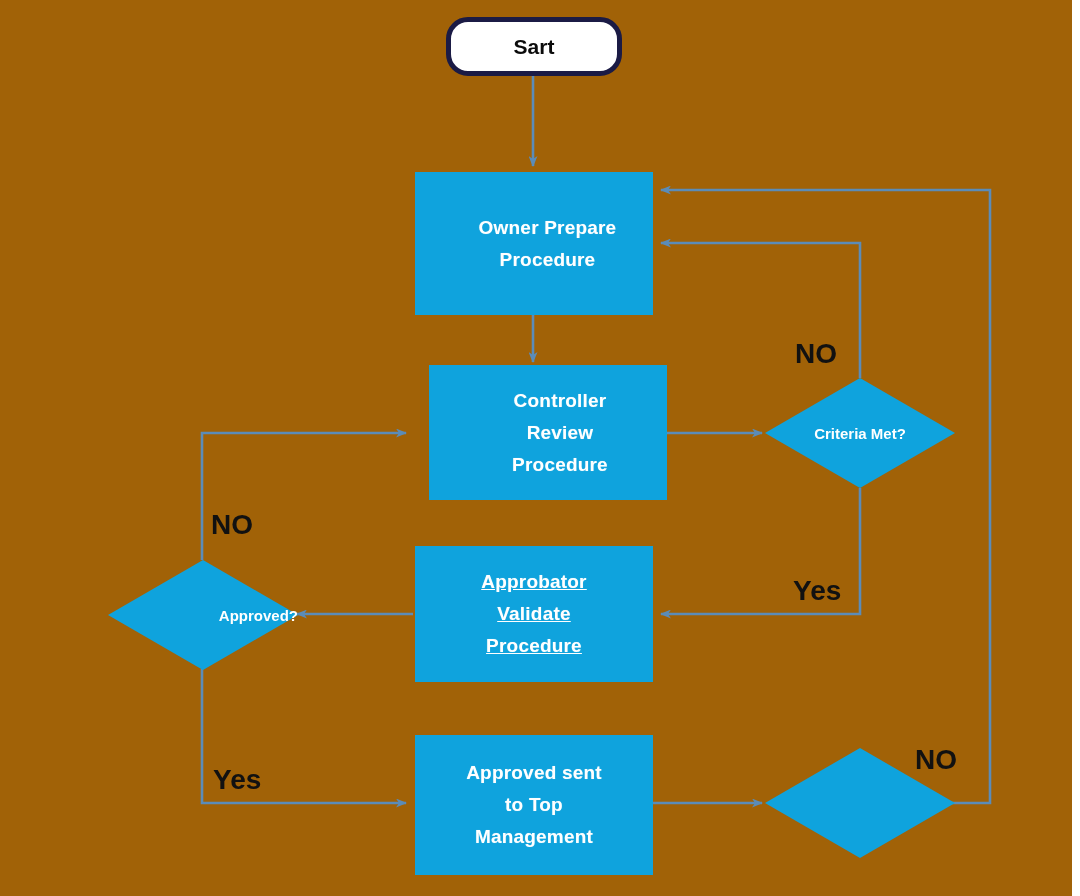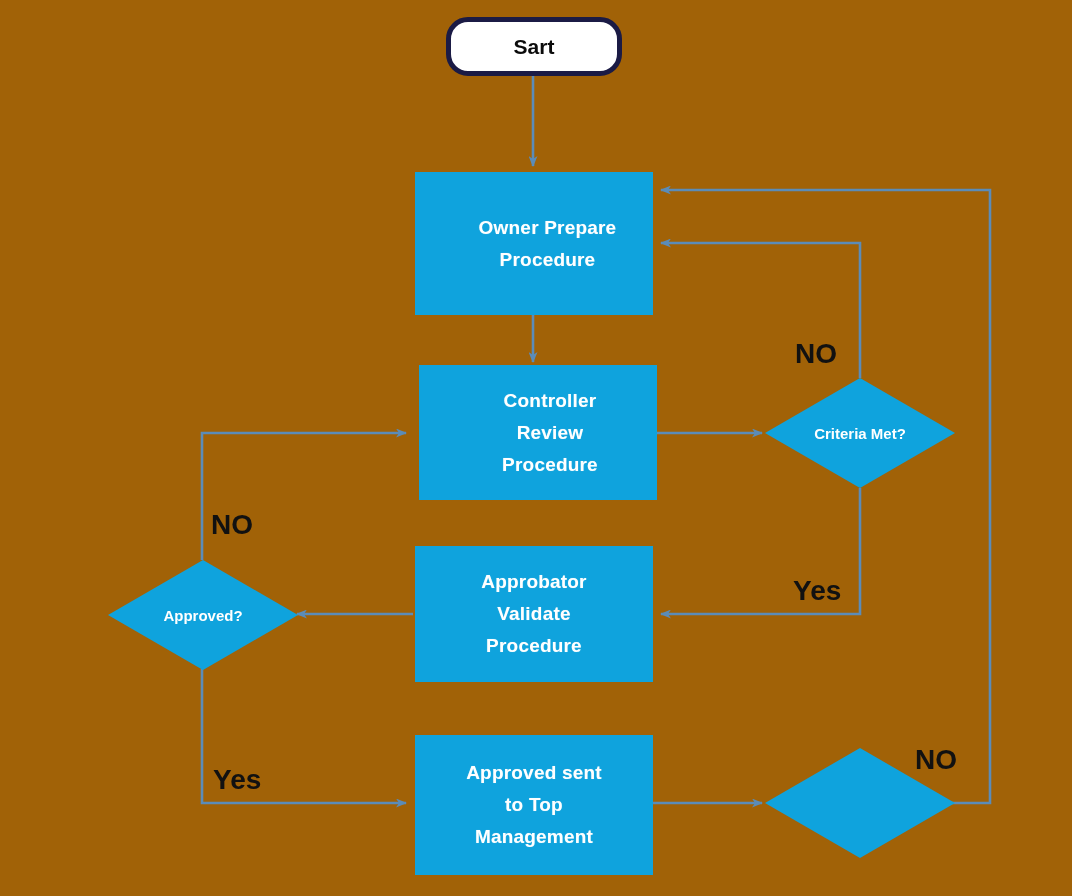--- a/index.html
+++ b/index.html
@@ -112,34 +112,34 @@
   </svg>
 
   <div class="node terminator" style="left:446px; top:17px; width:176px; height:59px;">
     <span>Sart</span>
   </div>
 
   <div class="node process" style="left:415px; top:172px; width:238px; height:143px;padding-left:27px;">
     <span style="max-width:190px;">Owner Prepare Procedure</span>
   </div>
 
-  <div class="node process" style="left:419px; top:365px; width:238px; height:135px;padding-left:24px;">
+  <div class="node process" style="left:429px; top:365px; width:238px; height:135px;padding-left:24px;">
     <span style="max-width:120px;">Controller Review Procedure</span>
   </div>
 
   <div class="node decision" style="left:765px; top:378px; width:190px; height:110px;">
     <span class="diamond-shape"></span>
     <span class="dlabel" style="max-width:96px; margin:0 auto;">Criteria Met?</span>
   </div>
 
   <div class="node process" style="left:415px; top:546px; width:238px; height:136px;">
-    <span style="max-width:130px;">Approbator Validate Procedure</span>
+    <span style="max-width:130px;text-decoration:underline;">Approbator Validate Procedure</span>
   </div>
 
-  <div class="node decision" style="left:108px; top:560px; width:190px; height:110px;">
+  <div class="node decision" style="left:108px; top:560px; width:190px; height:110px;text-align:right;">
     <span class="diamond-shape"></span>
     <span class="dlabel">Approved?</span>
   </div>
 
   <div class="node process" style="left:415px; top:735px; width:238px; height:140px;">
     <span style="max-width:150px;">Approved sent to Top Management</span>
   </div>
 
   <div class="node decision" style="left:765px; top:748px; width:190px; height:110px;">
     <span class="diamond-shape"></span>

